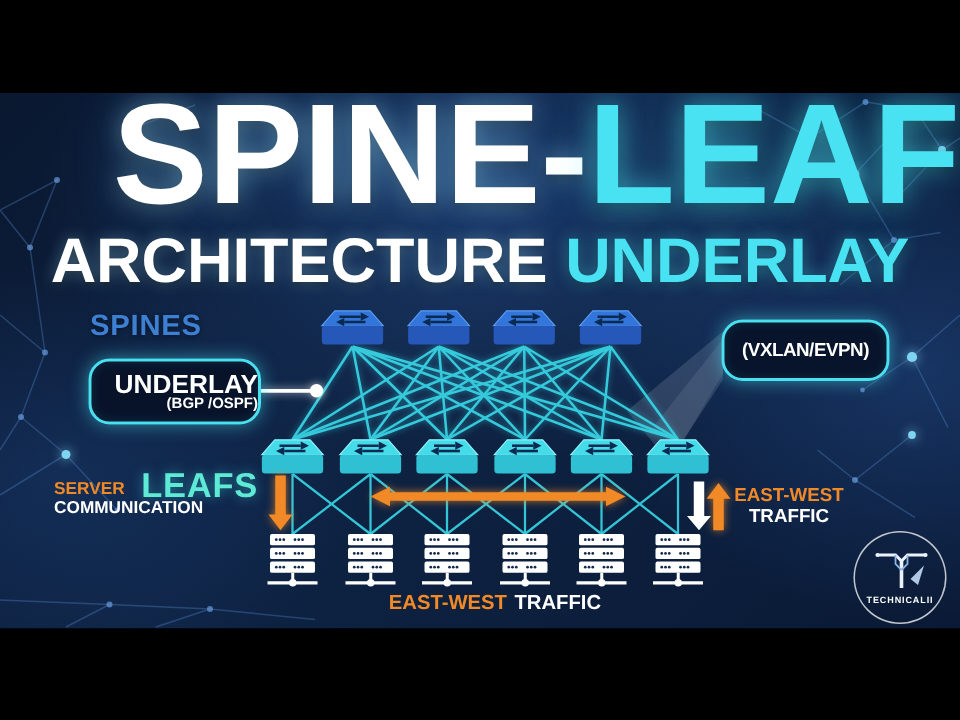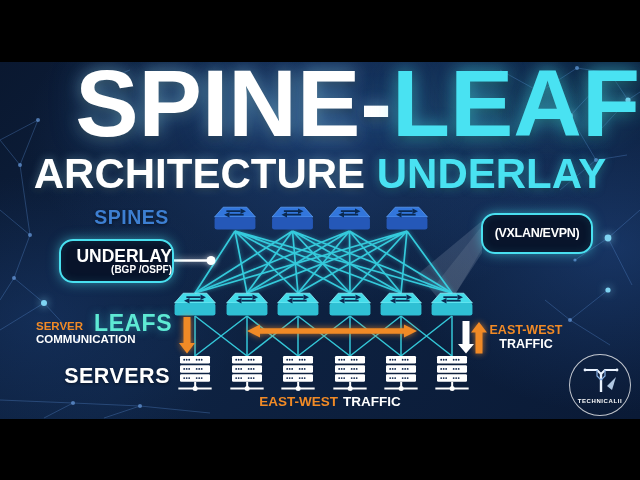--- a/index.html
+++ b/index.html
@@ -17,21 +17,21 @@
   svg.overlay-svg{position:absolute;left:0;top:0;width:640px;height:480px;pointer-events:none;}
   .title-line{position:absolute;left:0;top:56px;width:640px;text-align:right;white-space:nowrap;
     font-size:95px;line-height:1;letter-spacing:0px;z-index:10;}
   .title-line .w{color:#fff;text-shadow:0 0 16px rgba(160,230,255,.45),0 0 34px rgba(90,180,255,.25),0 3px 7px rgba(0,0,0,.45);}
   .title-line .c{color:#49e2f2;text-shadow:0 0 16px rgba(73,226,242,.55),0 0 34px rgba(73,226,242,.3),0 3px 7px rgba(0,0,0,.45);}
   .subtitle-line{position:absolute;left:0;top:153px;width:640px;text-align:center;white-space:nowrap;
     font-size:42px;line-height:1;z-index:10;}
   .subtitle-line .w{color:#fff;text-shadow:0 0 10px rgba(160,230,255,.4),0 2px 5px rgba(0,0,0,.45);}
   .subtitle-line .c{color:#49e2f2;text-shadow:0 0 10px rgba(73,226,242,.5),0 2px 5px rgba(0,0,0,.45);}
   .lbl{position:absolute;z-index:12;line-height:1;}
-  .lbl-spines{left:60px;top:208px;width:143px;text-align:center;font-size:19.5px;color:#3d7fd2;
+  .lbl-spines{left:60px;top:208px;width:143px;text-align:left;font-size:19.5px;color:#3d7fd2;
     text-shadow:0 1px 3px rgba(0,0,0,.5);letter-spacing:.5px;}
   .lbl-leafs{left:58px;top:312px;width:114px;text-align:right;font-size:23px;color:#5eead4;
     text-shadow:0 0 8px rgba(61,219,233,.5);letter-spacing:.5px;}
   .lbl-servers{left:36px;top:366px;width:134px;text-align:right;font-size:21.5px;color:#fff;
     text-shadow:0 1px 3px rgba(0,0,0,.5);letter-spacing:.5px;}
   .lbl-servercomm{left:36px;top:320px;width:142px;text-align:left;font-size:11.5px;line-height:1.1;}
   .lbl-servercomm .o{color:#f18a26;} .lbl-servercomm .w{color:#fff;}
   .lbl-ewside{left:486px;top:324px;width:80px;text-align:center;font-size:12.5px;line-height:1.1;}
   .lbl-ewside .o{color:#f18a26;} .lbl-ewside .w{color:#fff;}
   .lbl-ewbottom{left:230px;top:395px;width:200px;text-align:center;font-size:13.5px;}
@@ -188,21 +188,20 @@
       <line x1="174" y1="260.5" x2="207" y2="260.5" stroke="#ffffff" stroke-width="2.5"></line>
       <circle cx="211" cy="260.5" r="4.5" fill="#ffffff"></circle>
     </g>
   </svg>
 
   <div class="title-line"><span class="w">SPINE-</span><span class="c">LEAF</span></div>
   <div class="subtitle-line"><span class="w">ARCHITECTURE </span><span class="c">UNDERLAY</span></div>
 
   <div class="lbl lbl-spines">SPINES</div>
   <div class="lbl lbl-leafs">LEAFS</div>
-  <div class="lbl lbl-servers">SERVERS</div>
 
   <div class="lbl lbl-servercomm">
     <div class="o">SERVER</div>
     <div class="w">COMMUNICATION</div>
   </div>
 
   <div class="lbl lbl-ewside">
     <div class="o">EAST-WEST</div>
     <div class="w">TRAFFIC</div>
   </div>

